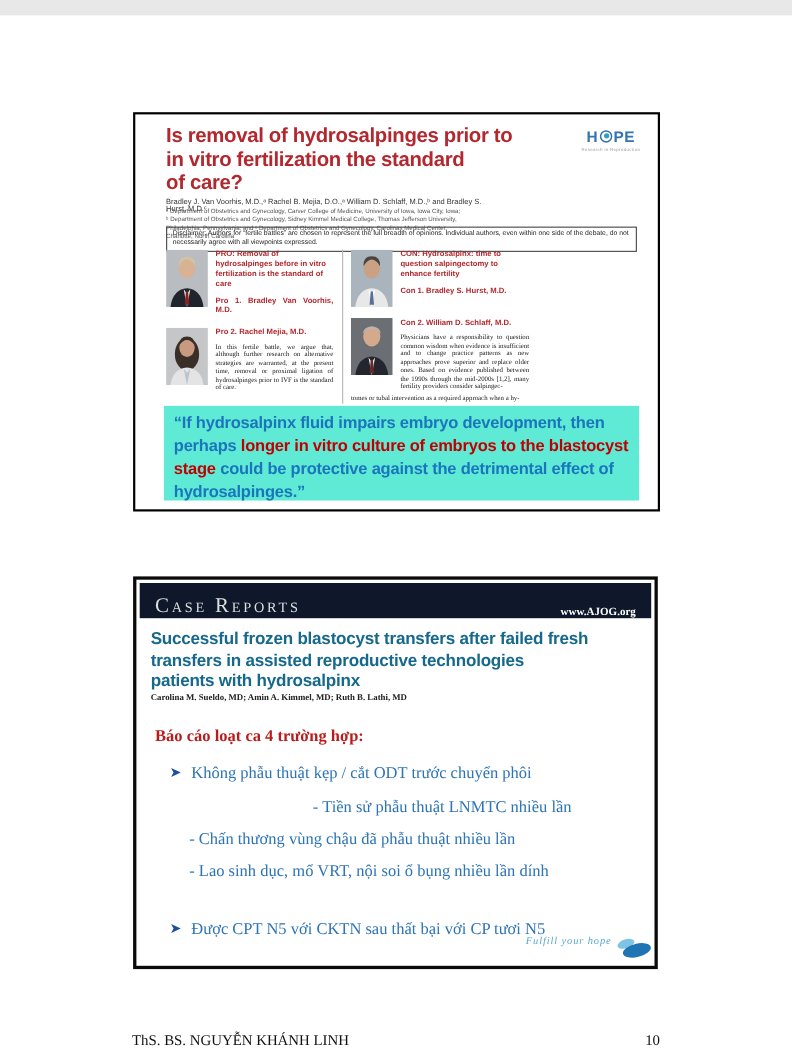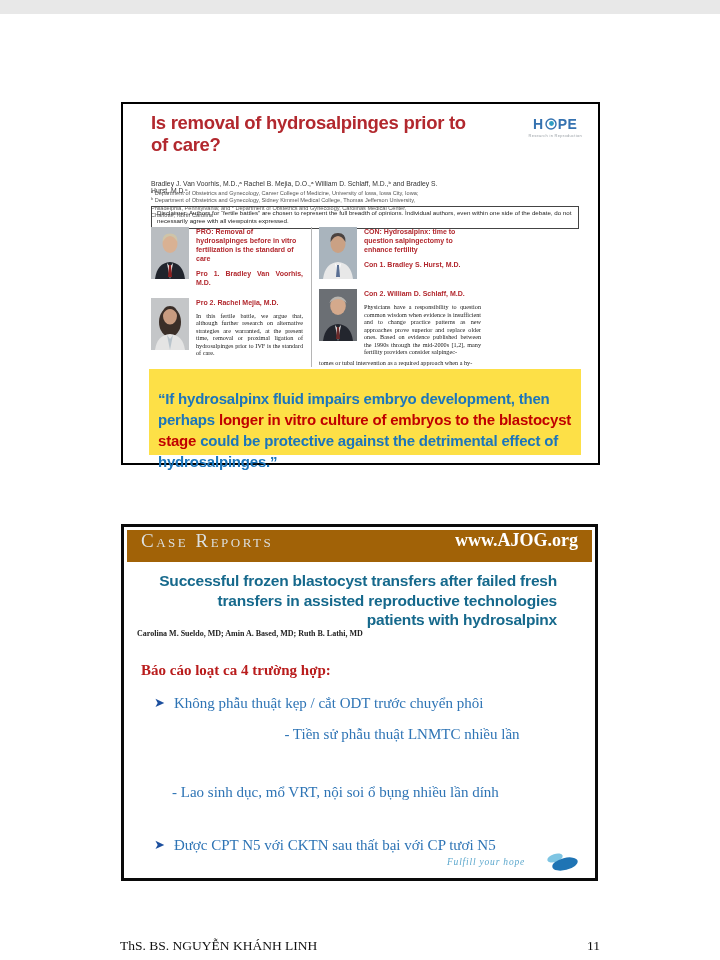--- a/index.html
+++ b/index.html
@@ -31,62 +31,63 @@
   .etext{flex:1;margin-left:7px;}
   .pc-head{font-size:7px;line-height:1.3;font-weight:bold;color:#b2282e;}
   .pc-name{font-size:7px;line-height:1.3;font-weight:bold;color:#b2282e;margin-top:6px;
            text-align:justify;}
   .pc-name.first{margin-top:0;}
   .pc-body{font-family:"Liberation Serif","DejaVu Serif",serif;font-size:6.2px;line-height:1.22;
            color:#1a1a1a;text-align:justify;margin-top:5px;}
   .pc-overflow{font-family:"Liberation Serif","DejaVu Serif",serif;font-size:6.2px;color:#1a1a1a;
                margin-top:-7px;text-align:justify;}
 
-  .quotebox{position:absolute;left:26px;top:265px;width:432px;height:86px;background:#fde047;
-            box-sizing:border-box;padding:19px 9px;font-size:15px;font-weight:600;
+  .quotebox{position:absolute;left:26px;top:265px;width:432px;height:86px;background:#5eead4;
+            box-sizing:border-box;padding:5px 9px;font-size:15px;font-weight:600;
             line-height:1.4;letter-spacing:-0.2px;}
   .qblue{color:#1b75bc;}
   .qred{color:#c00000;}
 
   
   .slide2{left:121px;top:510px;width:477px;height:357px;border:3px solid #0a0a0a;
           font-family:"Liberation Serif","DejaVu Serif",serif;}
-  .bar{position:absolute;left:3px;right:3px;top:3px;height:32px;background:#a16207;
-       display:flex;align-items:flex-start;justify-content:space-between;padding:0 14px;
+  .bar{position:absolute;left:3px;right:3px;top:3px;height:32px;background:#0f172a;
+       display:flex;align-items:flex-end;justify-content:space-between;padding:0 14px;
        box-sizing:border-box;}
   .case-reports{font-variant:small-caps;font-size:19px;color:#dcdfdf;letter-spacing:2.5px;}
-  .ajog{font-size:18px;font-weight:bold;color:#ffffff;}
+  .ajog{font-size:10px;font-weight:bold;color:#ffffff;}
   .s2-title{position:absolute;left:13px;top:44px;margin:0;width:420px;
             font-family:"Liberation Sans","DejaVu Sans",sans-serif;
-            font-size:15.5px;line-height:1.27;font-weight:bold;color:#16698c;letter-spacing:-0.2px;text-align:right;}
+            font-size:15.5px;line-height:1.27;font-weight:bold;color:#16698c;letter-spacing:-0.2px;}
   .s2-title span{display:block;}
   .s2-authors{position:absolute;left:13px;top:102px;margin:0;font-size:8px;font-weight:bold;color:#222;}
   .vn-heading{position:absolute;left:17px;top:135px;margin:0;font-size:15px;font-weight:bold;
               color:#b91c1c;}
   .vn-row{position:absolute;left:0;width:460px;color:#2e74b5;font-size:15px;}
   .vn-l1{left:30px;display:flex;align-items:baseline;}
   .arrow{color:#1c4f9e;font-size:13px;margin-right:9px;position:relative;top:-1px;}
   .vn-sub{left:48px;}
   .r0{top:168px;} .r1{top:199px;text-align:center;} .r2{top:228px;} .r3{top:257px;} .r4{top:284px;} .r5{top:310px;}
-  .tagline{position:absolute;right:14px;top:324px;display:flex;align-items:center;gap:18px;}
+  .tagline{position:absolute;right:0;top:324px;display:flex;gap:1px;}
   .tag-text{font-style:italic;font-size:9.5px;color:#5da8cd;letter-spacing:0.8px;}
 
   
   .pagefooter{position:absolute;left:120px;right:120px;top:924px;display:flex;
               justify-content:space-between;font-family:"Liberation Serif","DejaVu Serif",serif;
               font-size:13.5px;color:#111;}
 </style>
 </head>
 <body>
 
 <div class="page">
 
   <section class="slide slide1">
     <h1 class="s1-title">
       <span>Is removal of hydrosalpinges prior to</span>
+      <span>in vitro fertilization the standard</span>
       <span>of care?</span>
     </h1>
 
     <div class="hope-logo">
       <div class="hope-word">
         <span>H</span>
         <svg width="12" height="12" viewBox="0 0 12 12">
           <circle cx="6" cy="6" r="5" fill="none" stroke="#3572b0" stroke-width="1.4"></circle>
           <circle cx="6.5" cy="5.5" r="2.4" fill="#2f9ec4"></circle>
         </svg>
@@ -172,42 +173,43 @@
     <div class="bar">
       <span class="case-reports">Case Reports</span>
       <span class="ajog">www.AJOG.org</span>
     </div>
 
     <h2 class="s2-title">
       <span>Successful frozen blastocyst transfers after failed fresh</span>
       <span>transfers in assisted reproductive technologies</span>
       <span>patients with hydrosalpinx</span>
     </h2>
-    <p class="s2-authors">Carolina M. Sueldo, MD; Amin A. Based, MD; Ruth B. Lathi, MD</p>
+    <p class="s2-authors">Carolina M. Sueldo, MD; Amin A. Kimmel, MD; Ruth B. Lathi, MD</p>
 
     <p class="vn-heading">Báo cáo loạt ca 4 trường hợp:</p>
 
     <div class="vn-row vn-l1 r0">
       <span class="arrow">➤</span>
       <span>Không phẫu thuật kẹp / cắt ODT trước chuyển phôi</span>
     </div>
     <div class="vn-row vn-sub r1">- Tiền sử phẫu thuật LNMTC nhiều lần</div>
+    <div class="vn-row vn-sub r2">- Chấn thương vùng chậu đã phẫu thuật nhiều lần</div>
     <div class="vn-row vn-sub r3">- Lao sinh dục, mổ VRT, nội soi ổ bụng nhiều lần dính</div>
     <div class="vn-row vn-l1 r5">
       <span class="arrow">➤</span>
       <span>Được CPT N5 với CKTN sau thất bại với CP tươi N5</span>
     </div>
 
     <div class="tagline">
       <span class="tag-text">Fulfill your hope</span>
       <svg width="38" height="22" viewBox="0 0 38 22">
         <ellipse cx="12" cy="7" rx="8" ry="4" fill="#7ec5e3" transform="rotate(-18 12 7)"></ellipse>
         <ellipse cx="22" cy="13" rx="13" ry="6" fill="#1f74b4" transform="rotate(-14 22 13)"></ellipse>
       </svg>
     </div>
   </section>
 
   <footer class="pagefooter">
     <span>ThS. BS. NGUYỄN KHÁNH LINH</span>
-    <span>11</span>
+    <span>10</span>
   </footer>
 
 </div>
 
 </body></html>

